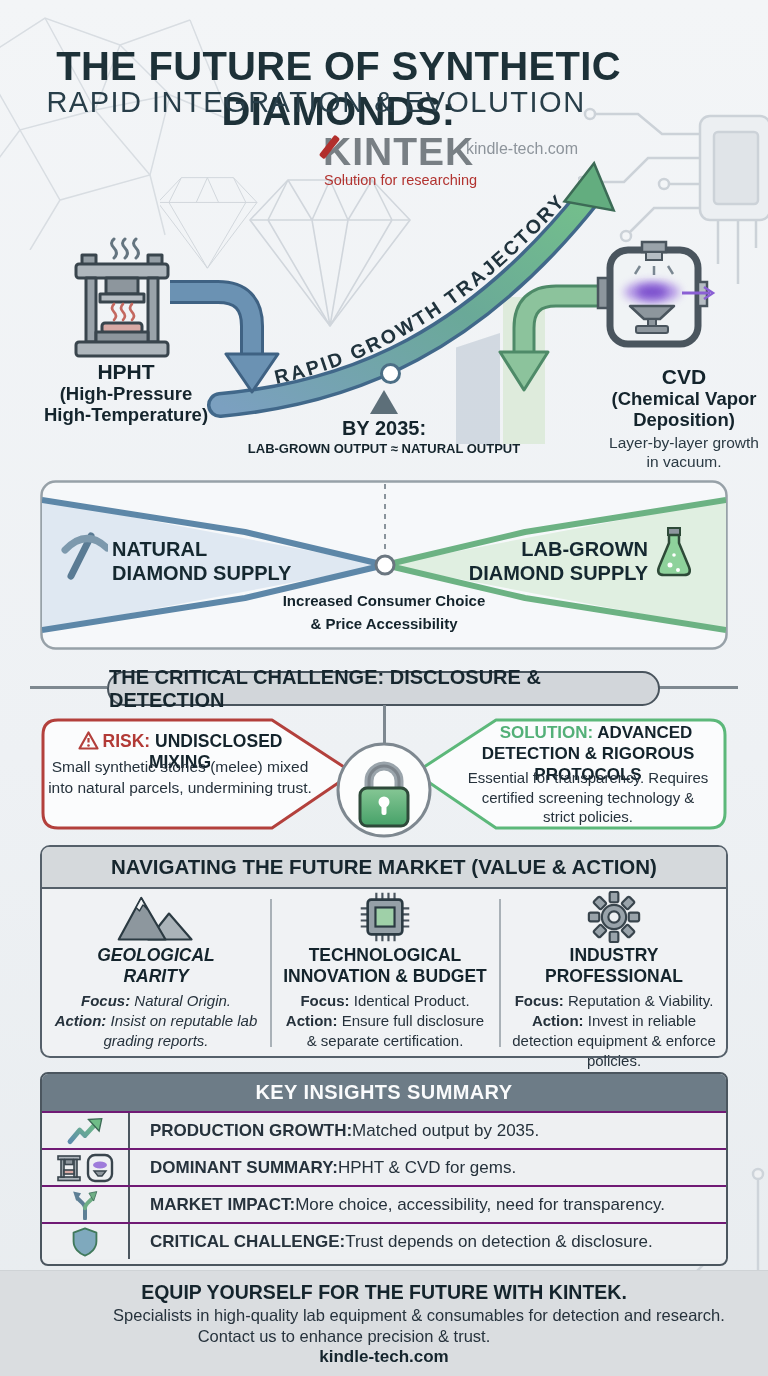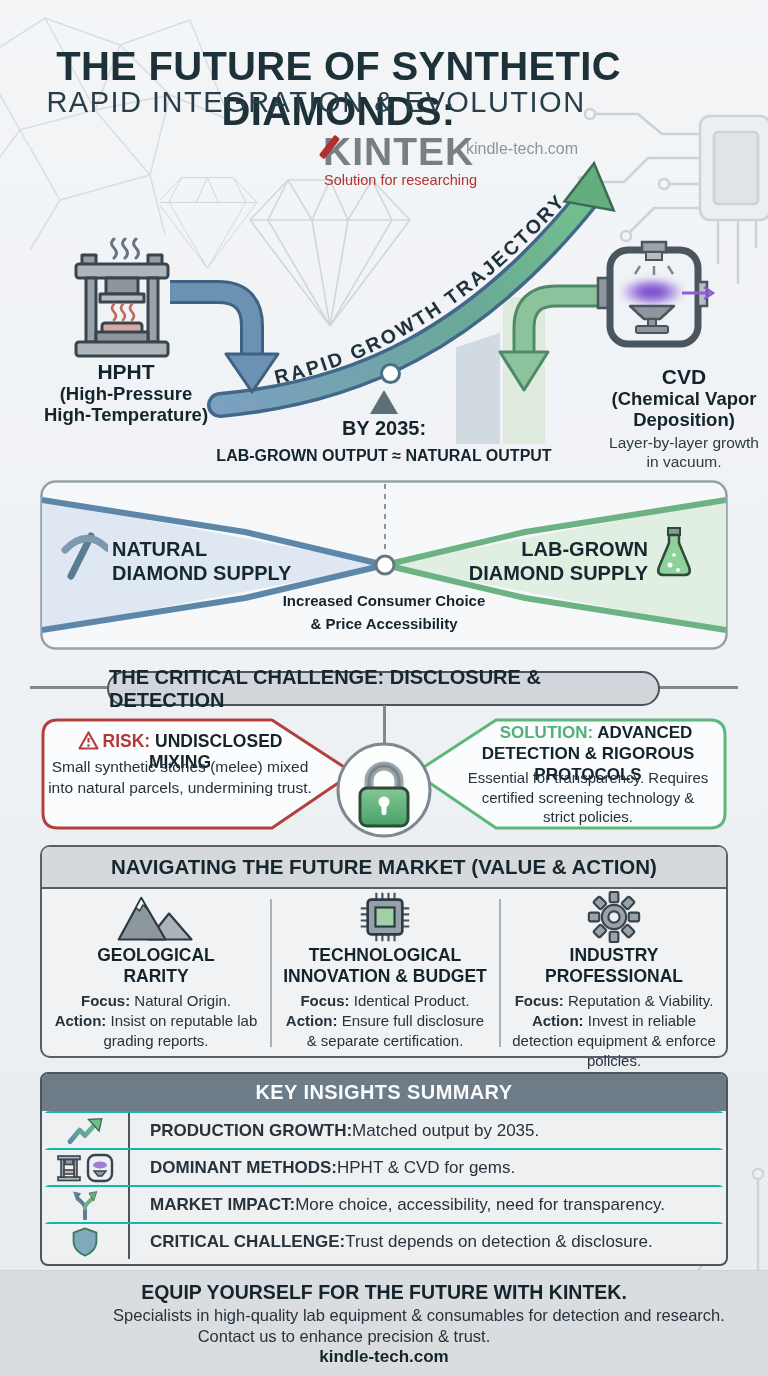--- a/index.html
+++ b/index.html
@@ -18,21 +18,21 @@
   .tagline{left:324px;top:172px;font-size:14.5px;color:#b23330;}
   .site{left:466px;top:140px;font-size:16px;color:#8d949b;}
   
   .hpht-label{left:15px;width:222px;top:360px;}
   .cvd-label{left:546px;width:220px;top:365px;padding-left:28px;}
   .meth-name{font-size:21px;font-weight:800;line-height:23px;color:#14242c;}
   .meth-sub{font-size:18.5px;font-weight:800;line-height:21px;color:#14242c;}
   .meth-desc{font-size:15.5px;line-height:19px;color:#2b3a44;margin-top:3px;}
   .milestone{left:134px;width:500px;top:417px;}
   .mile-t{font-size:20px;font-weight:800;color:#14242c;}
-  .mile-x{font-size:16px;font-weight:800;color:#14242c;margin-top:7px;}
+  .mile-x{font-size:13px;font-weight:800;color:#14242c;margin-top:1px;}
   .dot{left:380px;top:363px;width:15px;height:15px;border-radius:50%;background:#fff;border:3px solid #4c6f86;}
   .tri{left:370px;top:390px;width:0;height:0;border-left:14px solid transparent;border-right:14px solid transparent;border-bottom:24px solid #5d6f79;}
   .bar-gray{left:456px;top:333px;width:44px;height:111px;background:#c7d0d9;opacity:.75;clip-path:polygon(0 13%,100% 0,100% 100%,0 100%);}
   .bar-green{left:503px;top:297px;width:42px;height:147px;background:#dcead9;opacity:.9;}
   
   .nat-label{left:112px;top:537px;font-size:20px;font-weight:800;line-height:24px;color:#152830;}
   .lab-label{left:430px;width:218px;top:537px;font-size:20px;font-weight:800;line-height:24px;color:#152830;text-align:right;}
   .supply-cap{left:134px;width:500px;top:589px;font-size:15px;font-weight:800;line-height:23px;color:#14242c;}
   
   .pill{left:107px;top:671px;width:549px;height:31px;border:2.5px solid #49545d;border-radius:18px;background:#d2d6da;
@@ -51,21 +51,21 @@
   .market-head{left:0;top:0;width:100%;height:40px;background:#d5d9dc;border-bottom:2px solid #55606a;border-radius:7px 7px 0 0;
     display:flex;align-items:center;justify-content:center;font-size:20.5px;font-weight:800;color:#16262e;}
   .mdiv{top:52px;width:2px;height:148px;background:#a9b1b7;}
   .mcol{top:44px;width:226px;}
   .mcol .icon{height:52px;display:flex;align-items:center;justify-content:center;}
   .mcol-title{font-size:17.5px;font-weight:800;line-height:21px;color:#14242c;margin-top:2px;}
   .mcol-body{font-size:15px;line-height:20px;color:#26323c;margin-top:4px;padding:0 8px;}
   
   .insights{left:40px;top:1072px;width:688px;height:194px;border:2.5px solid #4b565f;border-radius:8px;overflow:hidden;background:#edeff1;box-sizing:border-box;}
   .ins-head{height:37px;background:#6d7c87;display:flex;align-items:center;justify-content:center;font-size:20px;font-weight:800;color:#fafbfc;letter-spacing:.4px;}
-  .ins-row{display:flex;height:35px;border-top:2px solid #14b8a6;border-radius:8px;}
+  .ins-row{display:flex;height:35px;border-top:2px solid #701a75;}
   .ins-icon{width:86px;border-right:2px solid #4b565f;display:flex;align-items:center;justify-content:center;background:#eef0f2;}
   .ins-text{flex:1;display:flex;align-items:center;padding-left:20px;font-size:17px;color:#26323c;background:#eef0f2;}
   
   .footer-band{left:0;top:1270px;width:768px;height:106px;background:#dadde0;border-top:1px solid #cfd3d6;}
   .f1{left:0;width:768px;top:1281px;font-size:19.5px;font-weight:800;color:#14242c;}
   .f2{left:0;width:768px;top:1306px;font-size:16.5px;color:#26323c;padding-left:35px;}
   .f3{left:0;width:688px;top:1327px;font-size:16.5px;color:#26323c;}
   .f4{left:0;width:768px;top:1347px;font-size:17px;font-weight:800;color:#14242c;}
   svg{display:block;}
 </style>
@@ -301,21 +301,21 @@
       <circle cx="0" cy="10" r="5.5" fill="#fff"></circle>
         <rect x="-2.5" y="12" width="5" height="11" rx="2" fill="#fff"></rect>
     </g>
   </svg>
 
   <div class="abs market">
     <div class="abs market-head">NAVIGATING THE FUTURE MARKET (VALUE &amp; ACTION)</div>
     <div class="abs mdiv" style="left:228px;"></div>
     <div class="abs mdiv" style="left:457px;"></div>
 
-    <div class="abs ctr mcol" style="left:1px;">
+    <div class="abs ctr mcol" style="left:1px;font-style:italic;">
       <div class="icon">
         <svg width="90" height="52" viewBox="0 0 90 60">
           <path d="M60,26 L86,56 H36 Z" fill="#aab3b9" stroke="#2b3a42" stroke-width="2.5" stroke-linejoin="round"></path>
           <path d="M28,8 L56,56 H2 Z" fill="#8d979e" stroke="#2b3a42" stroke-width="2.5" stroke-linejoin="round"></path>
           <path d="M22,19 L28,8 L35,21 L30,16 L26,23 Z" fill="#f2f4f5" stroke="#2b3a42" stroke-width="1.6" stroke-linejoin="round"></path>
         </svg>
       </div>
       <div class="mcol-title pre">GEOLOGICAL
 RARITY</div>
       <div class="mcol-body">
@@ -400,21 +400,21 @@
               <rect x="18" y="6.5" width="3" height="17.5" fill="#9aa3aa"></rect>
             <rect x="9" y="6.5" width="8" height="5" fill="#8d969d"></rect>
               <rect x="8" y="17" width="10" height="4" fill="#d8a9a4"></rect>
           </g>
           <rect x="32" y="2" width="24" height="26" rx="7" fill="#eef1f3" stroke="#39454d" stroke-width="2.4"></rect>
           <ellipse cx="44" cy="12" rx="7" ry="3.5" fill="#8a5fd4" opacity=".8"></ellipse>
           <path d="M38,18 h12 l-4,5 h-4 Z" fill="#8d969d" stroke="#39454d" stroke-width="1.4"></path>
         </svg>
       </div>
       <div class="ins-text">
-          <span class="b">DOMINANT METHODS:</span>
+          <span class="b">DOMINANT SUMMARY:</span>
           <span> HPHT &amp; CVD for gems.</span>
         </div>
     </div>
 
     <div class="ins-row">
       <div class="ins-icon">
         <svg width="38" height="30" viewBox="0 0 38 38">
           <path d="M19,36 V23 C19,18 15,16 10,11" fill="none" stroke="#5d7f95" stroke-width="5" stroke-linecap="round"></path>
           <polygon points="4,2 14,4 8,14" fill="#5d7f95"></polygon>
           <path d="M19,23 C19,18 23,16 28,11" fill="none" stroke="#6fae85" stroke-width="5" stroke-linecap="round"></path>

